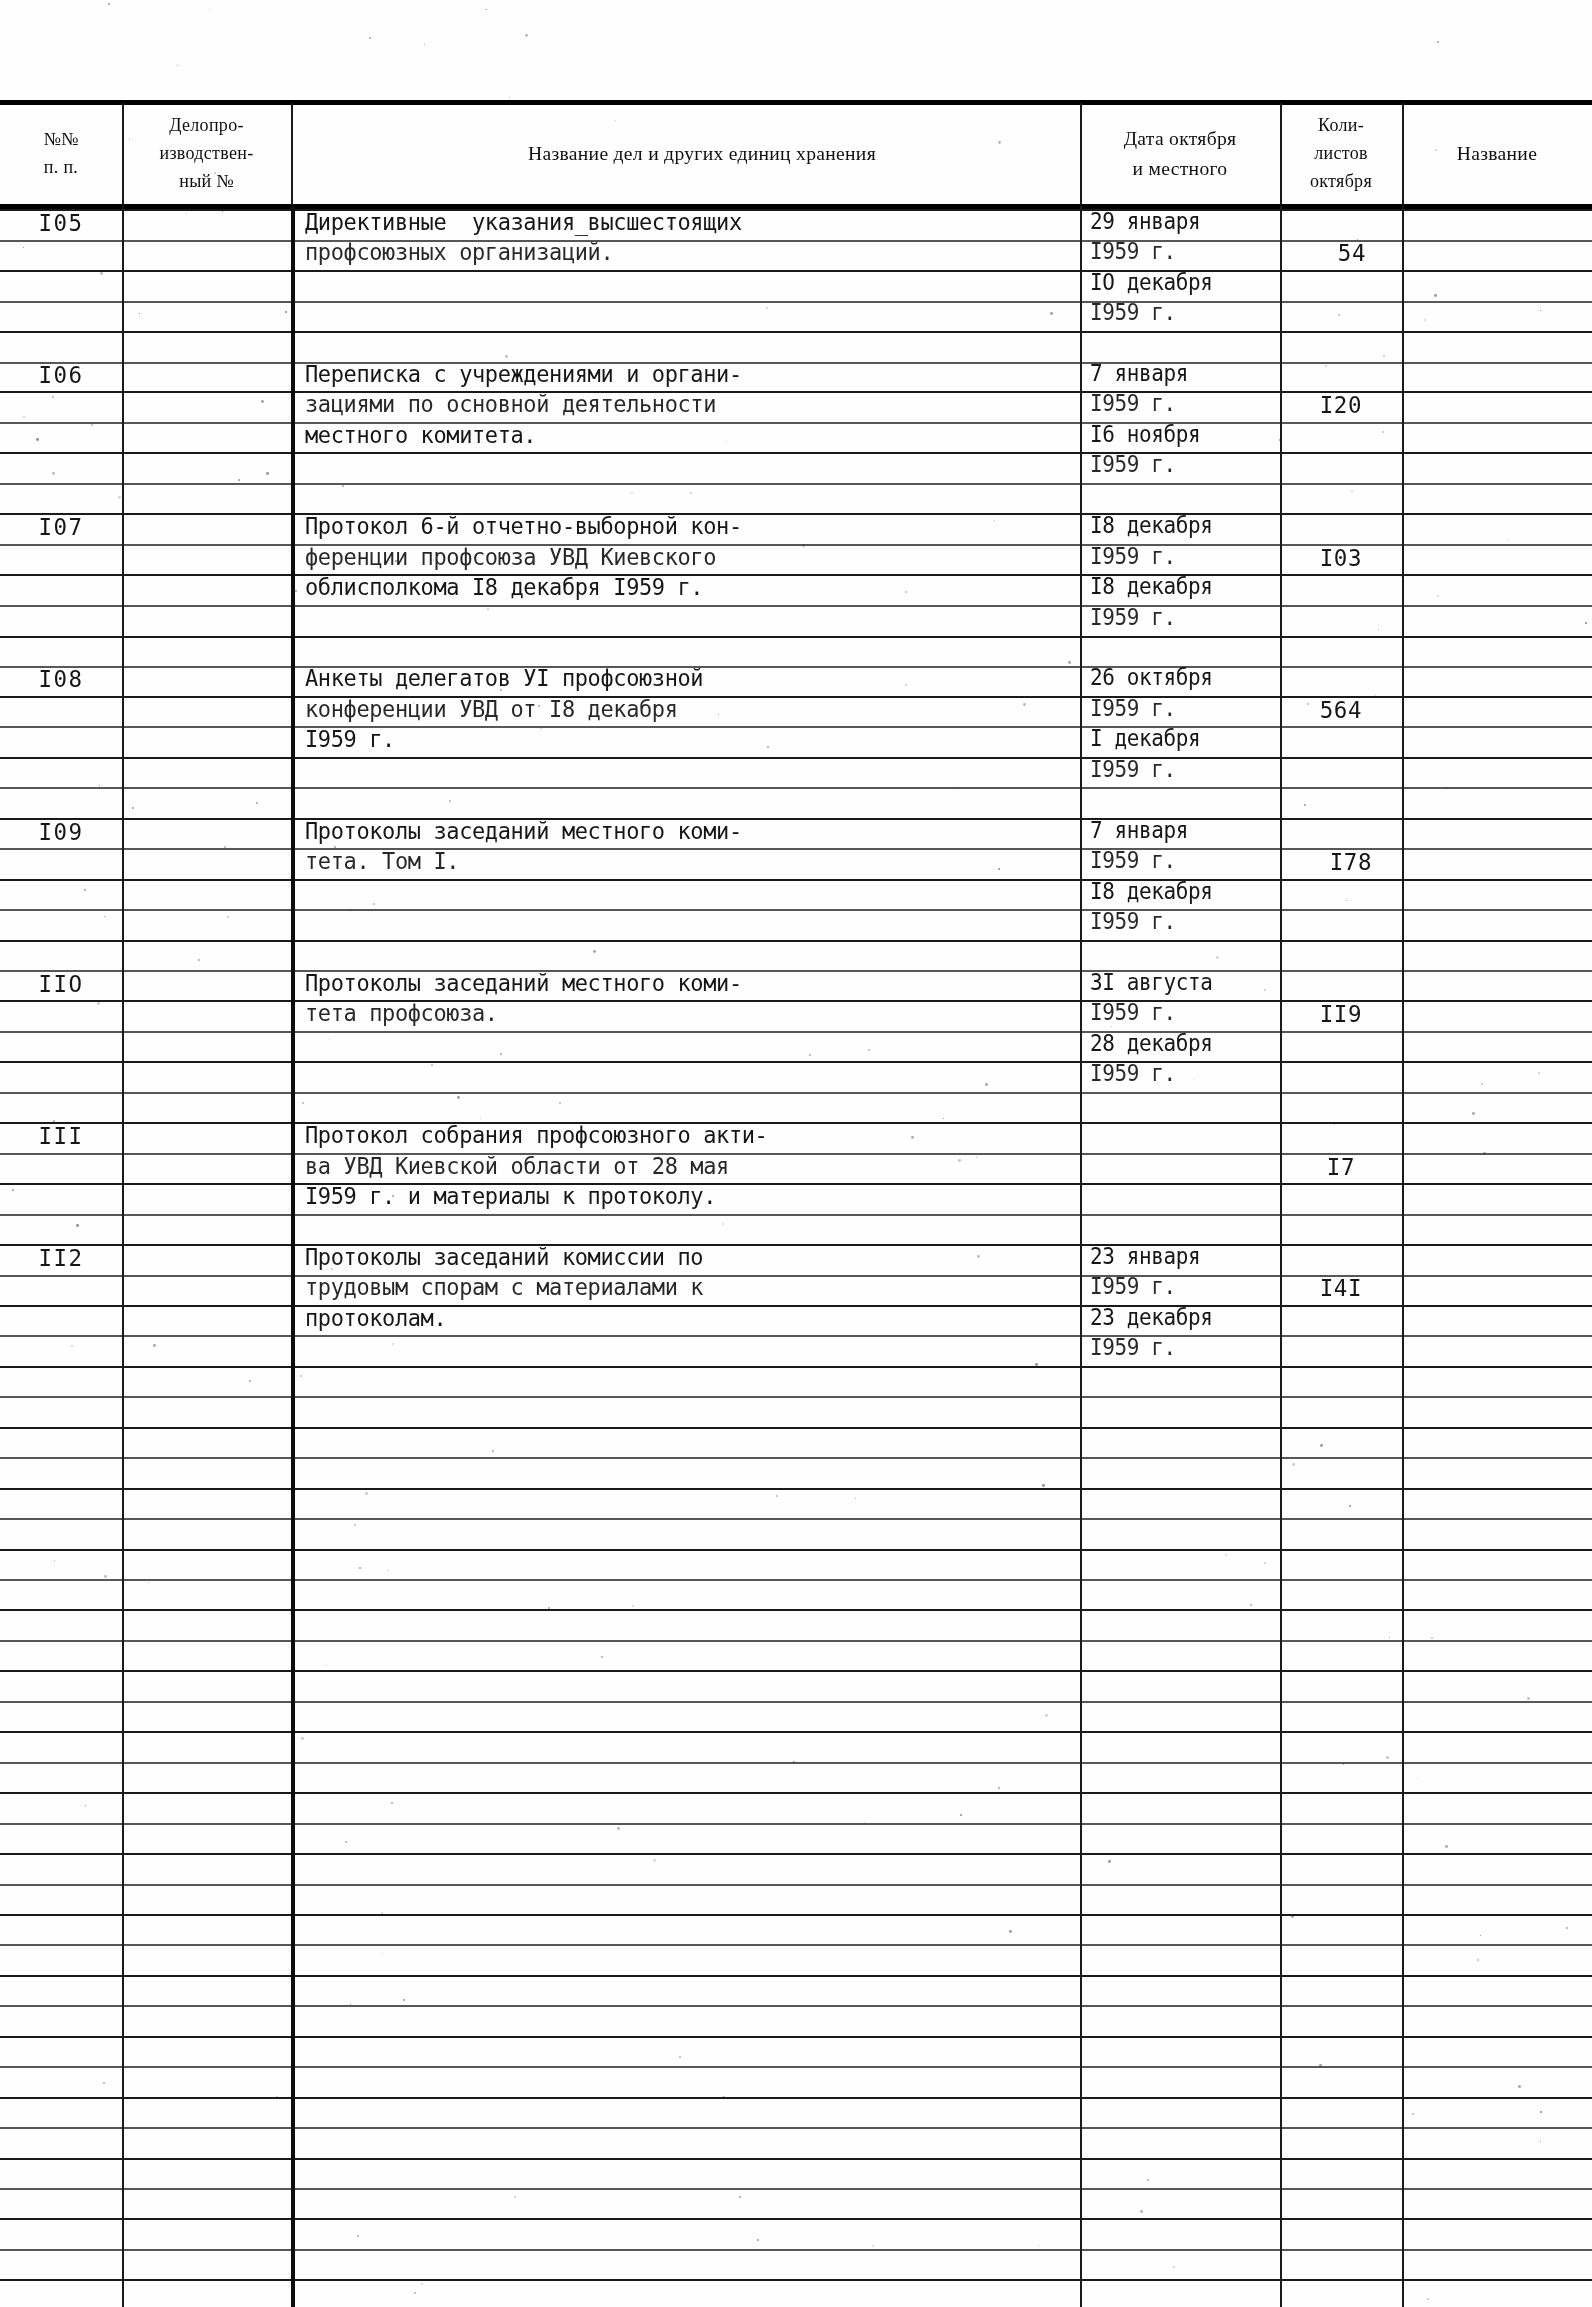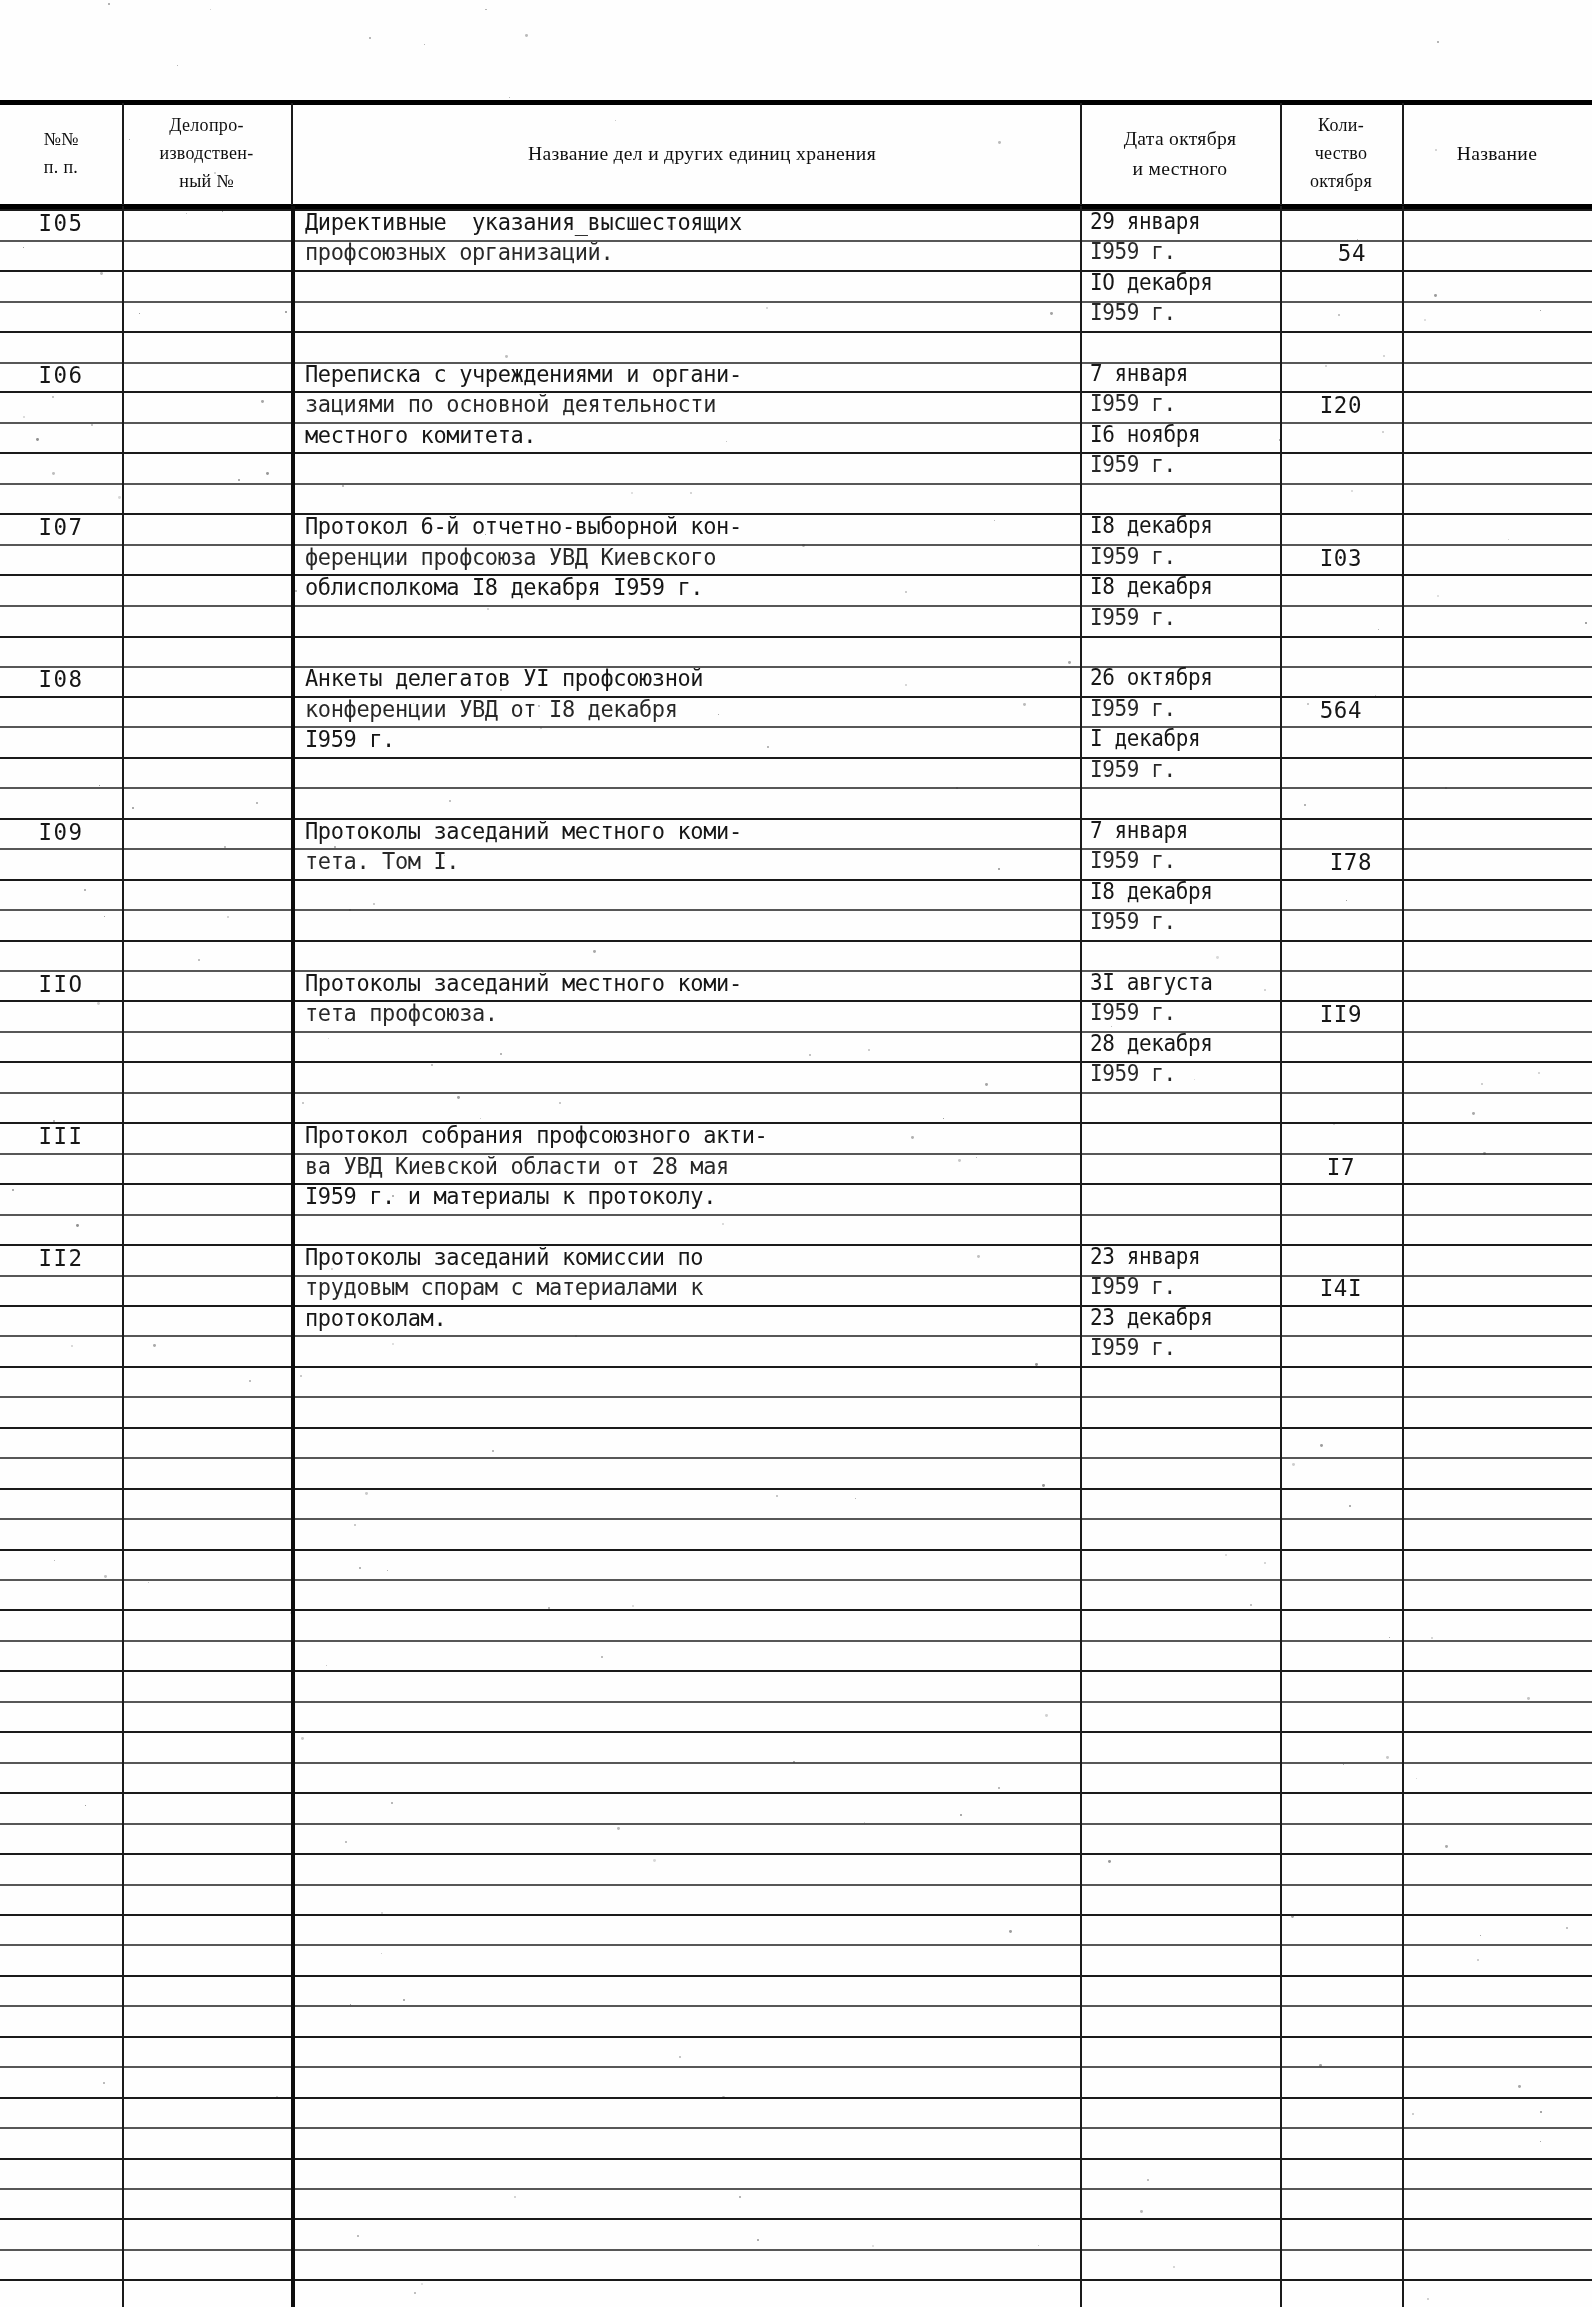--- a/index.html
+++ b/index.html
@@ -325,21 +325,21 @@
       <span class="ln">Название дел и других единиц  хранения</span>
     </div>
 
     <div class="hcell" style="left:1080px;top:2.9px;width:200px;height:102px;">
       <span class="ln">Дата октября</span>
       <span class="ln">и  местного</span>
     </div>
 
     <div class="hcell sm" style="left:1280px;top:2.9px;width:122px;height:102px;">
       <span class="ln">Коли-</span>
-      <span class="ln">чество</span>
+      <span class="ln">листов</span>
       <span class="ln">октября</span>
     </div>
 
     <div class="hcell" style="left:1402px;top:2.9px;width:190px;height:102px;">
       <span class="ln">Название</span>
     </div>
 
     <div id="body-rules">
         <div class="hrule" style="left:0;top:109px;width:1592px;"></div>
         <div class="hrule faint" style="left:0;top:140px;width:1592px;"></div>

